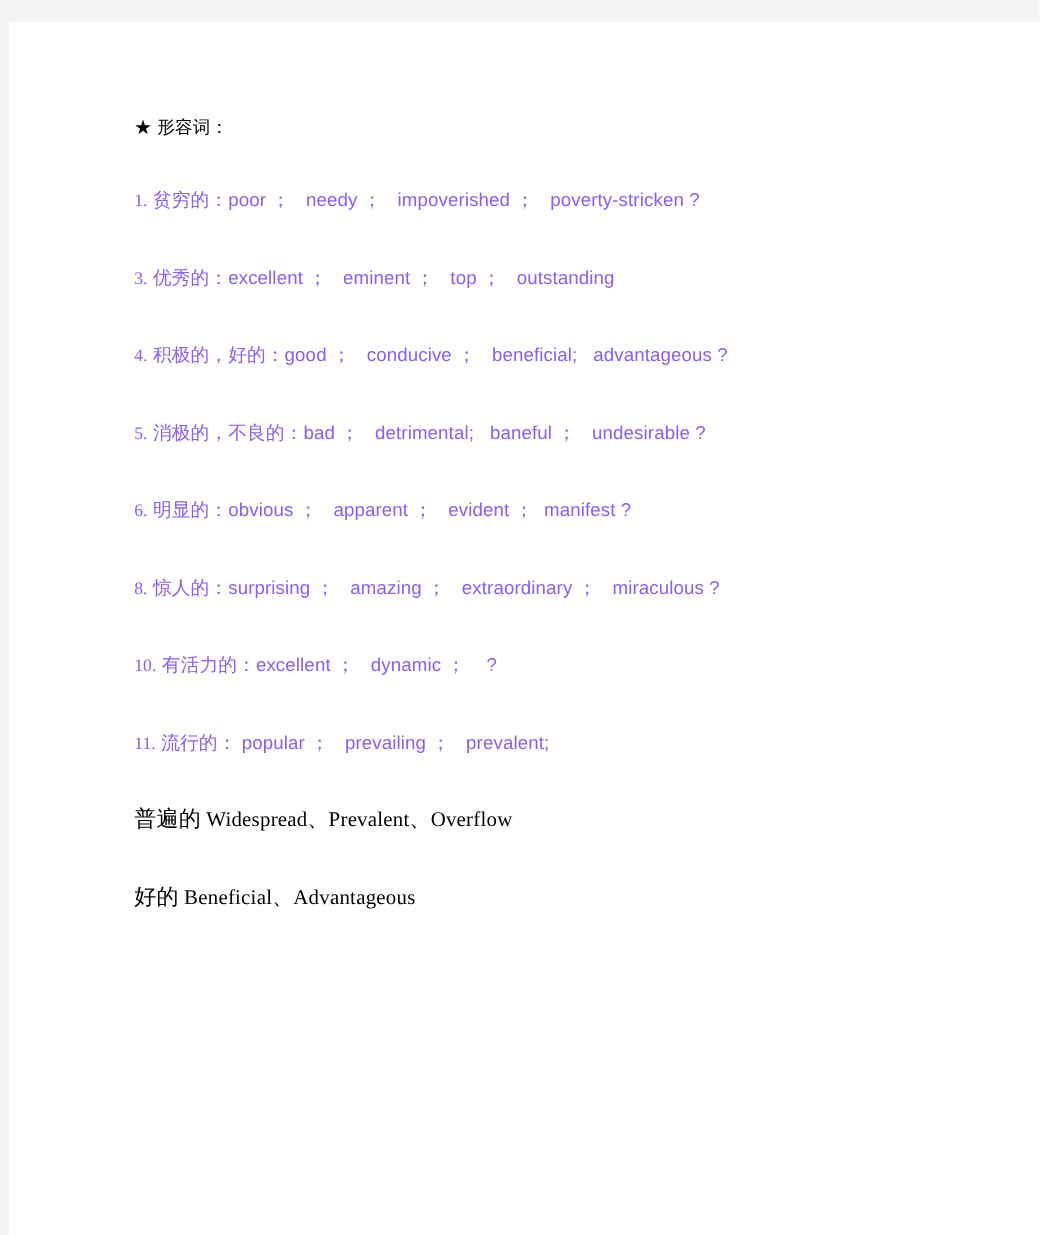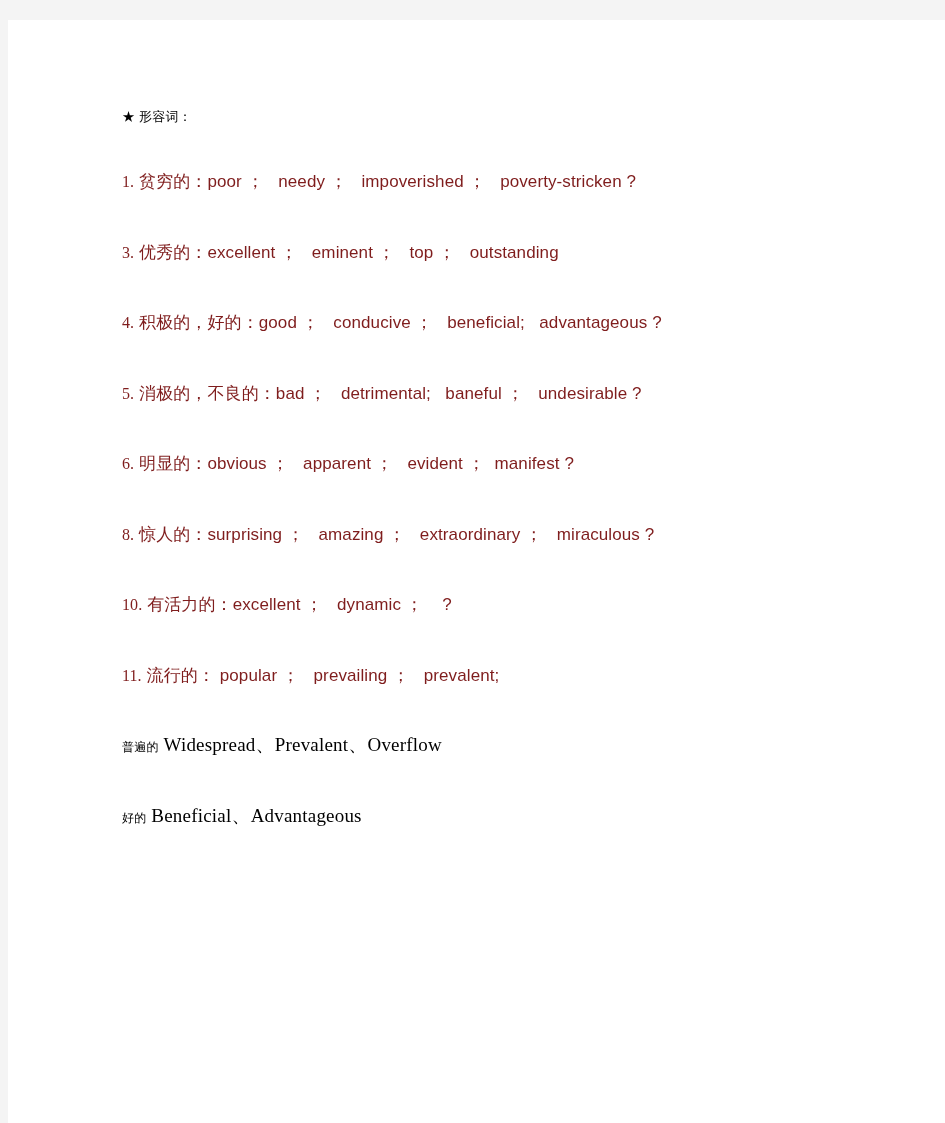--- a/index.html
+++ b/index.html
@@ -21,35 +21,35 @@
     height: 1103px;
     background: #ffffff;
   }
   .content {
     position: absolute;
     left: 114px;
     top: 80px;
     width: 790px;
   }
   .heading {
-    font-size: 13px;
+    font-size: 16px;
     color: #000000;
     line-height: 34px;
     letter-spacing: 0.2px;
     white-space: pre;
     margin-bottom: 36px;
   }
   .vocab-list {
     list-style: none;
     margin: 0;
     padding: 0;
   }
   .vocab-item {
     font-size: 17px;
-    color: #7f1d1d;
+    color: #8b5cf6;
     line-height: 24px;
     height: 70.5px;
     white-space: pre;
     letter-spacing: 0.1px;
   }
   .vocab-item .num {
     font-family: "Liberation Serif", serif;
     font-size: 16px;
   }
   .extra-block {
@@ -59,21 +59,21 @@
     font-family: "Liberation Serif", serif;
     font-size: 19px;
     color: #000000;
     line-height: 26px;
     height: 70.5px;
     white-space: pre;
     letter-spacing: 0.2px;
   }
   .extra-line .cn {
     font-family: Liberation Serif, serif;
-    font-size: 12px;
+    font-size: 20px;
   }
 </style>
 </head>
 <body>
 
 <div class="page">
   <div class="content">
 
     <div class="heading">★ 形容词：</div>
 

